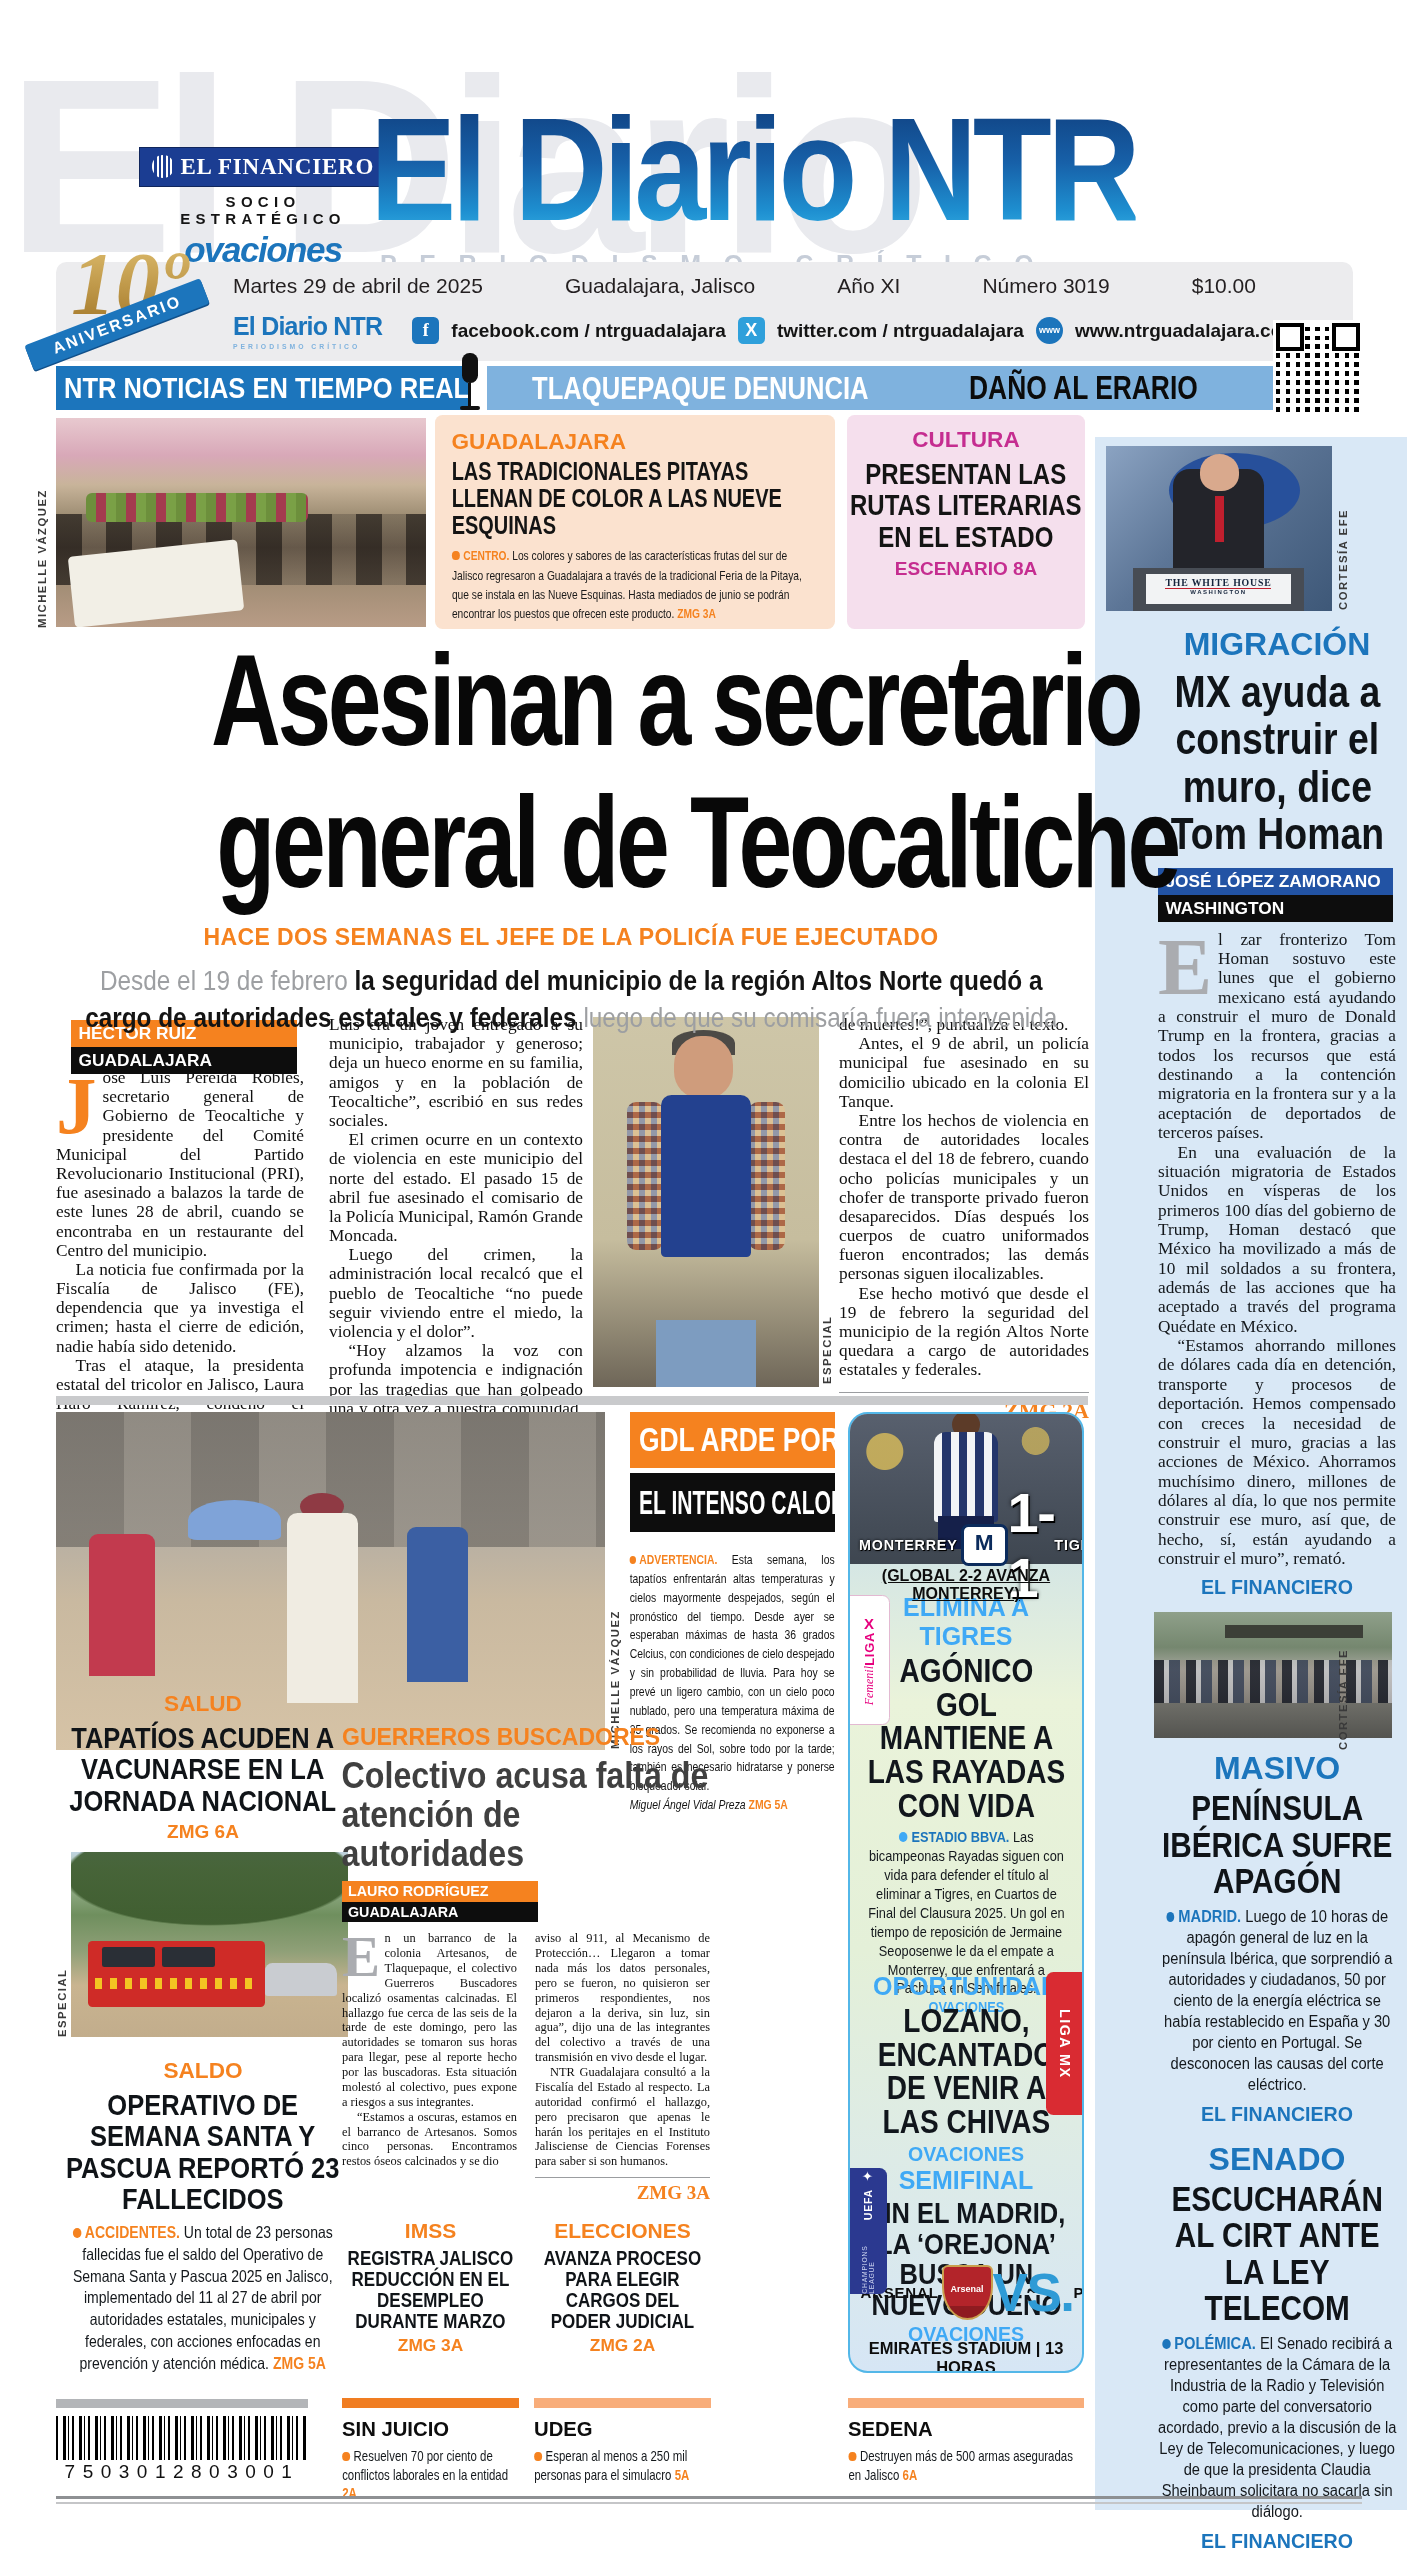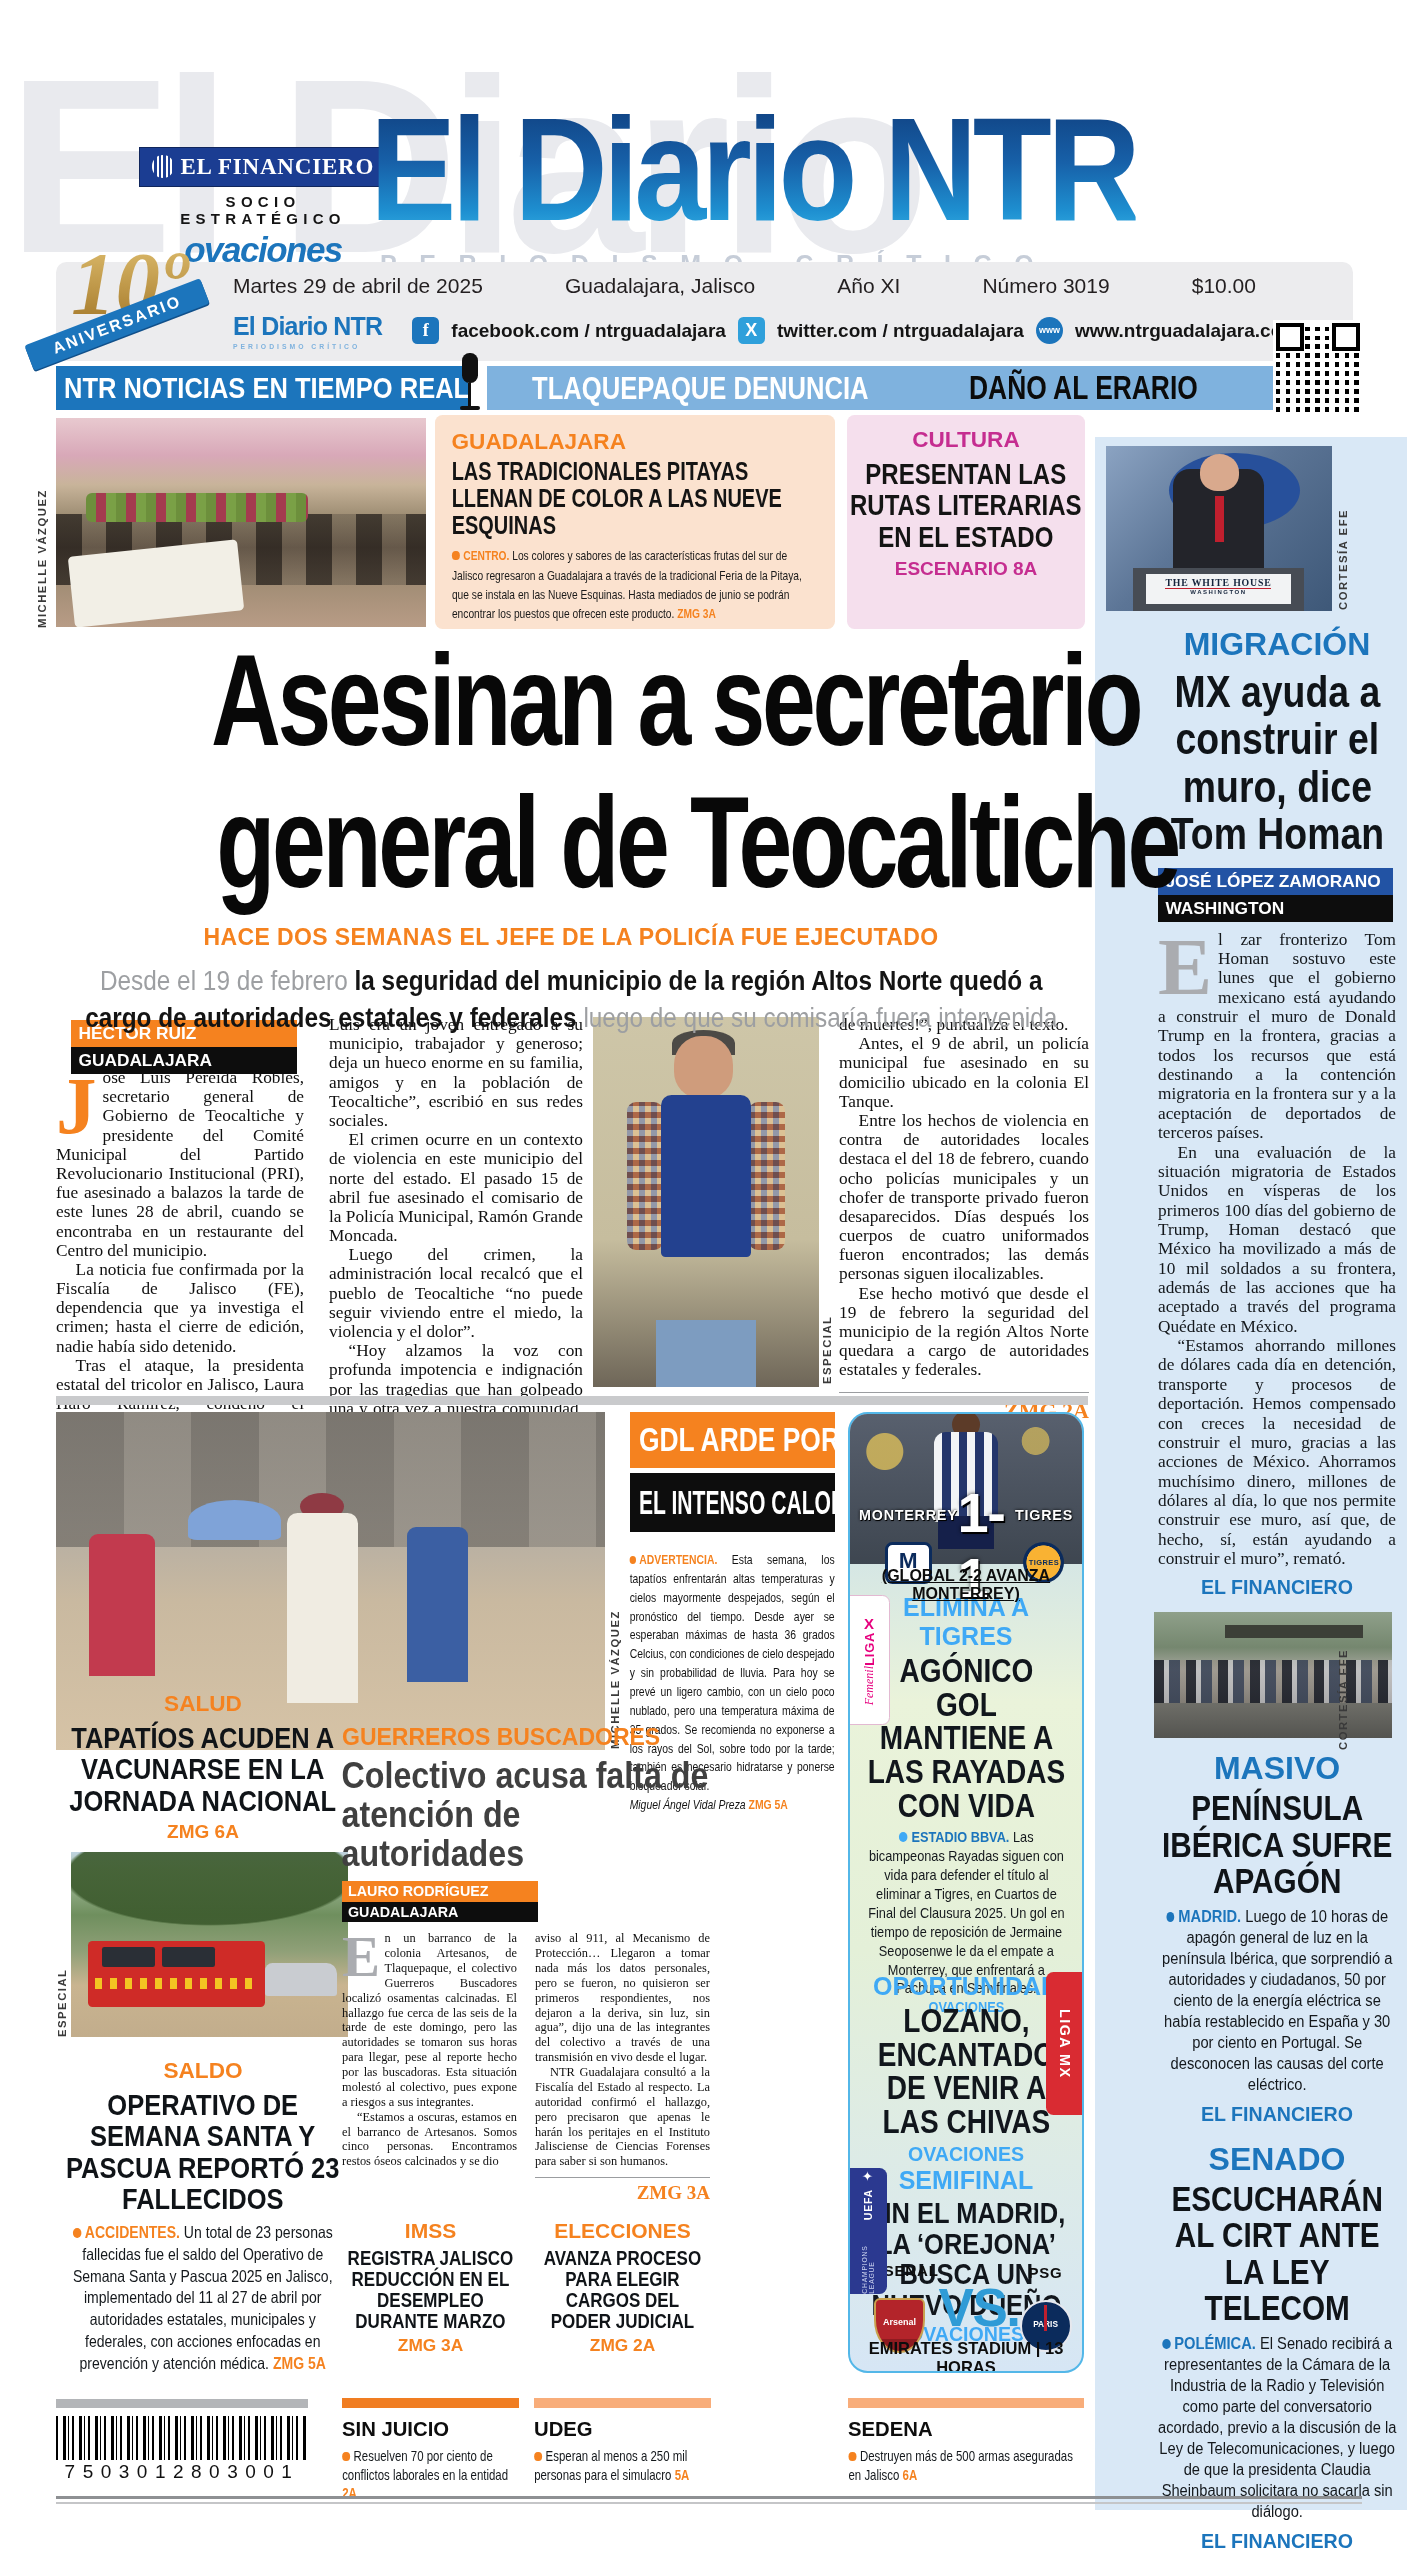--- a/index.html
+++ b/index.html
@@ -163,21 +163,21 @@
   .ph-play{position:absolute;left:0;top:0;width:100%;height:150px;overflow:hidden;
      background:radial-gradient(circle at 15% 25%,rgba(220,190,90,.8) 0 18px,transparent 19px),
                 radial-gradient(circle at 80% 18%,rgba(220,190,90,.7) 0 13.5px,transparent 14.3px),
                 radial-gradient(circle at 55% 40%,rgba(120,200,120,.5) 0 19.6px,transparent 20.3px),
                 linear-gradient(180deg,#58606e 0%,#3e4650 100%);}
   .ph-play .torso{position:absolute;left:36%;top:12%;width:28%;height:60%;border-radius:12px 12px 3px 3px;
      background:repeating-linear-gradient(90deg,#f2f4f6 0 8.3px,#24366b 8.3px 16.5px);}
   .ph-play .phead{position:absolute;left:44%;top:-2%;width:12%;height:18%;background:#5c3b28;border-radius:50%;}
   .ph-play .shorts{position:absolute;left:38%;top:68%;width:24%;height:22%;background:#15204a;}
   .teams{position:absolute;left:0;top:66px;width:100%;display:flex;align-items:center;justify-content:space-between;padding:0 9px;box-sizing:border-box;z-index:2;}
-  .team{display:flex;flex-direction:column;align-items:center;gap:19px;}
+  .team{display:flex;align-items:center;gap:3px;}
   .tlabel{color:#fff;font-weight:900;font-size:14.3px;text-shadow:0 0 3px #000,0.8px 0.8px 0 #000;letter-spacing:0.8px;}
   .crest-mty{width:41px;height:36px;background:#fff;border:3px solid #0b2b5c;border-radius:7.5px;color:#0b2b5c;font-weight:900;font-size:22.6px;line-height:32px;text-align:center;}
   .crest-tig{width:41px;height:41px;border-radius:50%;background:radial-gradient(#f9b233 58%,#0b2b5c 60%);color:#0b2b5c;font-weight:900;font-size:7.5px;line-height:41px;text-align:center;letter-spacing:0.4px;}
   .score{color:#fff;font-weight:900;font-size:56px;text-shadow:0 0 4.5px rgba(0,0,0,.8),1.5px 1.5px 0 #000;letter-spacing:-1.5px;}
   .global{position:absolute;left:0;top:153px;width:100%;text-align:center;font-weight:900;font-size:16px;color:#0d0d0d;z-index:2;}
   .global span{text-decoration:underline;}
   .fem-badge{position:absolute;left:-1.5px;top:181px;width:39px;height:128px;background:#fff;border:1.5px solid #e3b9d2;border-radius:0 7.5px 7.5px 0;z-index:3;
      display:flex;flex-direction:column;align-items:center;justify-content:center;}
   .fem-badge .x{color:#e6007e;font-weight:900;font-size:15px;}
   .fem-badge .t{writing-mode:vertical-rl;transform:rotate(180deg);color:#e6007e;font-weight:900;font-size:12.8px;letter-spacing:0.8px;}

